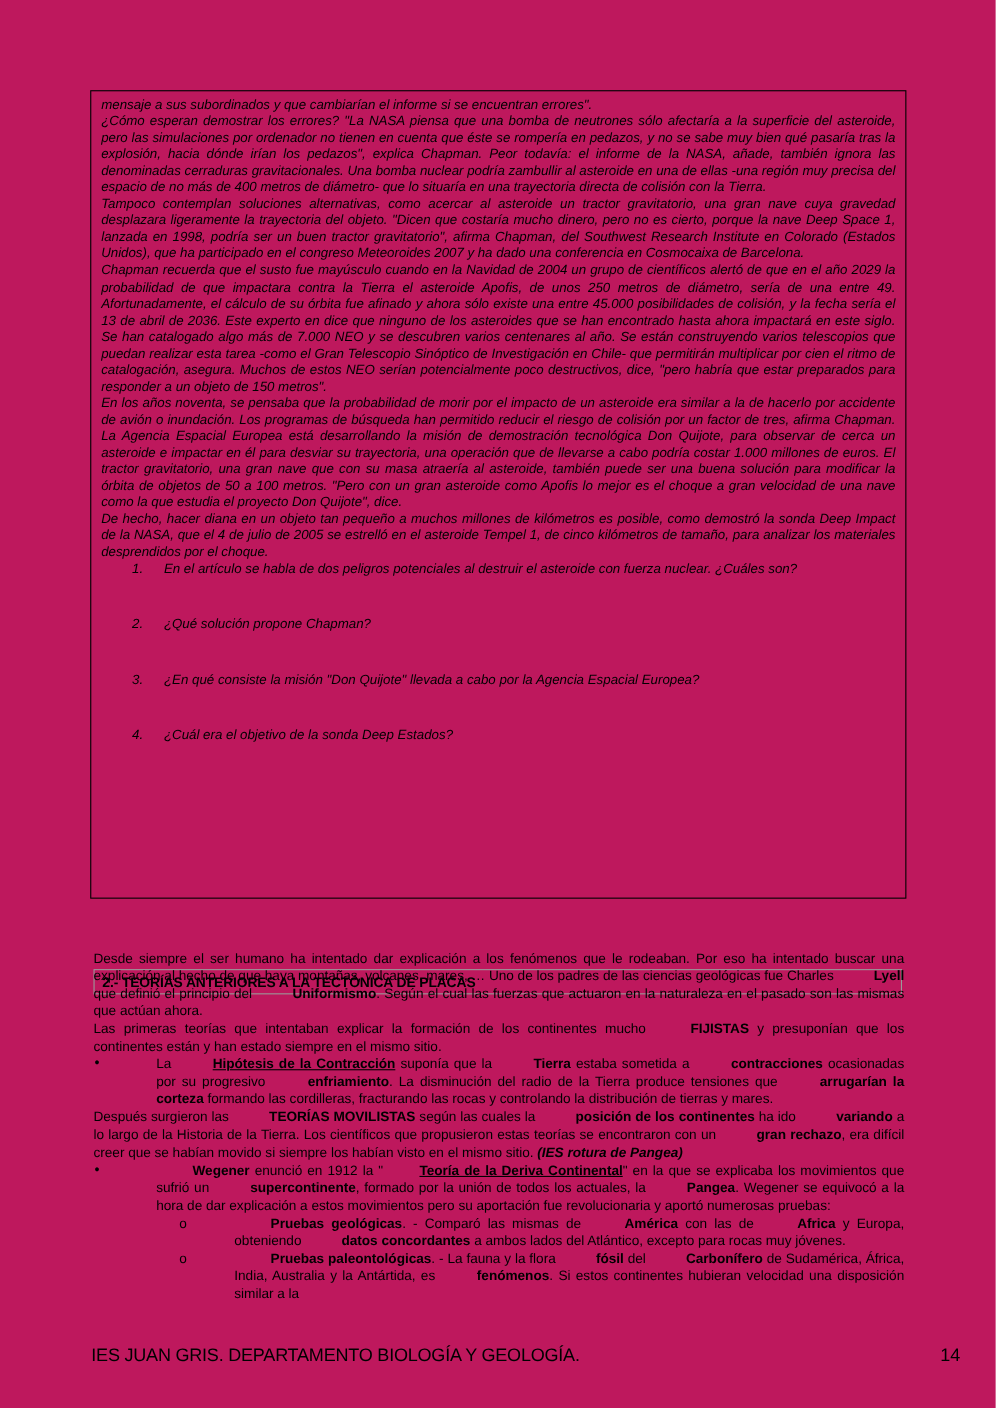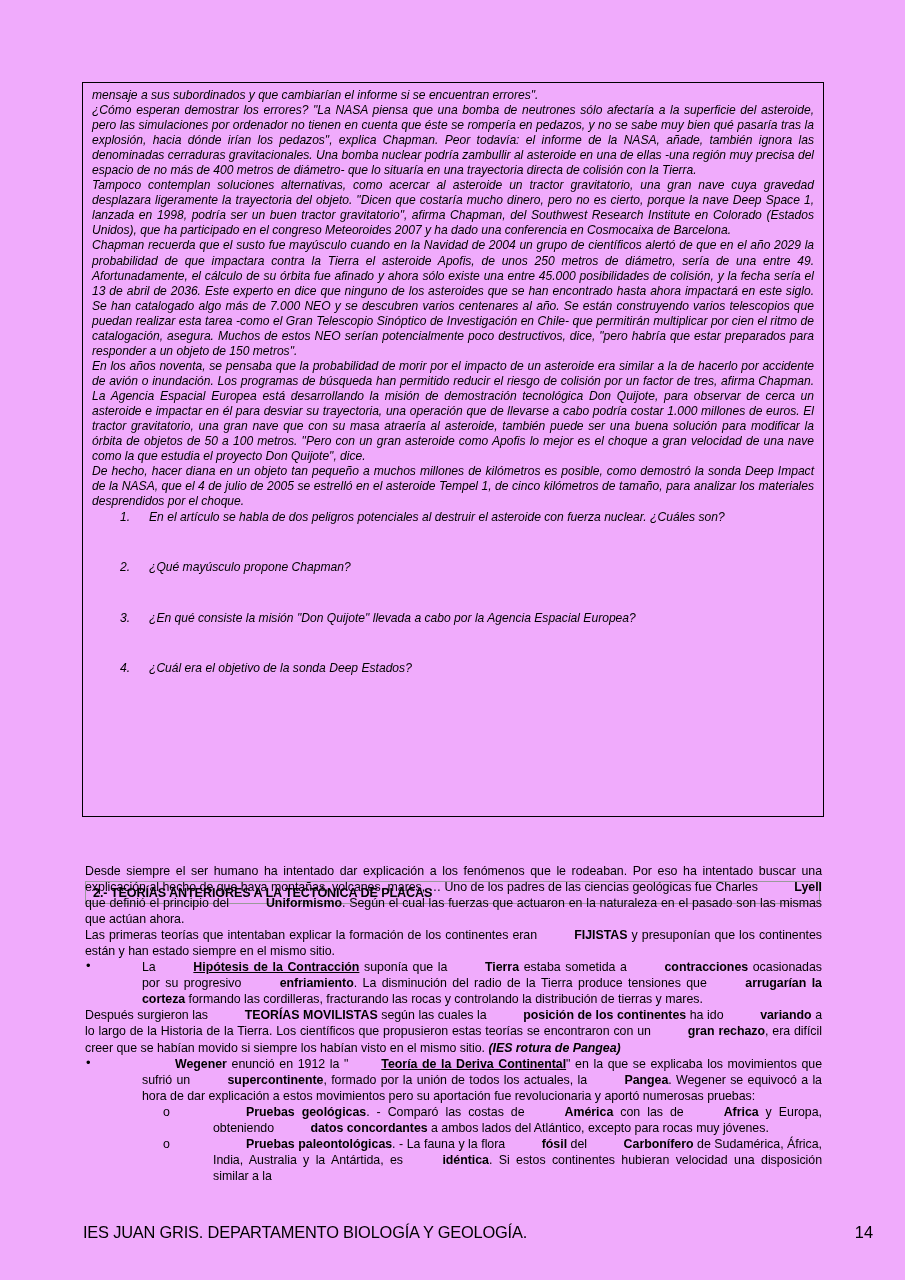--- a/index.html
+++ b/index.html
@@ -15,21 +15,21 @@
     color: #000000;
     overflow: hidden;
   }
 
   .page {
     position: absolute;
     left: 0;
     top: 0;
     width: 905px;
     height: 1280px;
-    background: #f0abfc;
+    background: #be185d;
   }
 
   
   .article-box {
     position: absolute;
     left: 82px;
     top: 82px;
     width: 742px;
     height: 735px;
     border: 1.6px solid #000000;
@@ -173,52 +173,52 @@
     <p class="article-para">En los años noventa, se pensaba que la probabilidad de morir por el impacto de un asteroide era similar a la de hacerlo por accidente de avión o inundación. Los programas de búsqueda han permitido reducir el riesgo de colisión por un factor de tres, afirma Chapman. La Agencia Espacial Europea está desarrollando la misión de demostración tecnológica Don Quijote, para observar de cerca un asteroide e impactar en él para desviar su trayectoria, una operación que de llevarse a cabo podría costar 1.000 millones de euros. El tractor gravitatorio, una gran nave que con su masa atraería al asteroide, también puede ser una buena solución para modificar la órbita de objetos de 50 a 100 metros. "Pero con un gran asteroide como Apofis lo mejor es el choque a gran velocidad de una nave como la que estudia el proyecto Don Quijote", dice.</p>
     <p class="article-para">De hecho, hacer diana en un objeto tan pequeño a muchos millones de kilómetros es posible, como demostró la sonda Deep Impact de la NASA, que el 4 de julio de 2005 se estrelló en el asteroide Tempel 1, de cinco kilómetros de tamaño, para analizar los materiales desprendidos por el choque.</p>
 
     <ol class="q-list">
       <li class="q-item">
         <span class="q-num">1.</span>
         <span>En el artículo se habla de dos peligros potenciales al destruir el asteroide con fuerza nuclear. ¿Cuáles son?</span>
       </li>
       <li class="q-item">
         <span class="q-num">2.</span>
-        <span>¿Qué mayúsculo propone Chapman?</span>
+        <span>¿Qué solución propone Chapman?</span>
       </li>
       <li class="q-item">
         <span class="q-num">3.</span>
         <span>¿En qué consiste la misión "Don Quijote" llevada a cabo por la Agencia Espacial Europea?</span>
       </li>
       <li class="q-item">
         <span class="q-num">4.</span>
         <span>¿Cuál era el objetivo de la sonda Deep Estados?</span>
       </li>
     </ol>
   </div>
 
   <div class="section-header-box">
     <span class="section-header-title">2.- TEORÍAS ANTERIORES A LA TECTÓNICA DE PLACAS</span>
   </div>
 
   <div class="body-block">
 
     <p class="body-para"><span>Desde siempre el ser humano ha intentado dar explicación a los fenómenos que le rodeaban. Por eso ha intentado buscar una explicación al hecho de que haya montañas, volcanes, mares, … Uno de los padres de las ciencias geológicas fue Charles </span><b>Lyell</b><span> que definió el principio del </span><b>Uniformismo</b><span>. Según el cual las fuerzas que actuaron en la naturaleza en el pasado son las mismas que actúan ahora.</span></p>
 
-    <p class="body-para"><span>Las primeras teorías que intentaban explicar la formación de los continentes eran </span><b>FIJISTAS</b><span> y presuponían que los continentes están y han estado siempre en el mismo sitio.</span></p>
+    <p class="body-para"><span>Las primeras teorías que intentaban explicar la formación de los continentes mucho </span><b>FIJISTAS</b><span> y presuponían que los continentes están y han estado siempre en el mismo sitio.</span></p>
 
     <p class="bullet-para"><span class="bullet-mark">•</span><span>La </span><b><u>Hipótesis de la Contracción</u></b><span> suponía que la </span><b>Tierra</b><span> estaba sometida a </span><b>contracciones</b><span> ocasionadas por su progresivo </span><b>enfriamiento</b><span>. La disminución del radio de la Tierra produce tensiones que </span><b>arrugarían la corteza</b><span> formando las cordilleras, fracturando las rocas y controlando la distribución de tierras y mares.</span></p>
 
     <p class="body-para"><span>Después surgieron las </span><b>TEORÍAS MOVILISTAS</b><span> según las cuales la </span><b>posición de los continentes</b><span> ha ido </span><b>variando</b><span> a lo largo de la Historia de la Tierra. Los científicos que propusieron estas teorías se encontraron con un </span><b>gran rechazo</b><span>, era difícil creer que se habían movido si siempre los habían visto en el mismo sitio. </span><span class="ital">(IES rotura de Pangea)</span></p>
 
     <p class="bullet-para"><span class="bullet-mark">•</span><b>Wegener</b><span> enunció en 1912 la "</span><b><u>Teoría de la Deriva Continental</u></b><span>" en la que se explicaba los movimientos que sufrió un </span><b>supercontinente</b><span>, formado por la unión de todos los actuales, la </span><b>Pangea</b><span>. Wegener se equivocó a la hora de dar explicación a estos movimientos pero su aportación fue revolucionaria y aportó numerosas pruebas:</span></p>
 
-    <p class="sub-bullet-para"><span class="sub-bullet-mark">o</span><b>Pruebas geológicas</b><span>. - Comparó las costas de </span><b>América</b><span> con las de </span><b>Africa</b><span> y Europa, obteniendo </span><b>datos concordantes</b><span> a ambos lados del Atlántico, excepto para rocas muy jóvenes.</span></p>
-
-    <p class="sub-bullet-para"><span class="sub-bullet-mark">o</span><b>Pruebas paleontológicas</b><span>. - La fauna y la flora </span><b>fósil</b><span> del </span><b>Carbonífero</b><span> de Sudamérica, África, India, Australia y la Antártida, es </span><b>idéntica</b><span>. Si estos continentes hubieran velocidad una disposición similar a la</span></p>
+    <p class="sub-bullet-para"><span class="sub-bullet-mark">o</span><b>Pruebas geológicas</b><span>. - Comparó las mismas de </span><b>América</b><span> con las de </span><b>Africa</b><span> y Europa, obteniendo </span><b>datos concordantes</b><span> a ambos lados del Atlántico, excepto para rocas muy jóvenes.</span></p>
+
+    <p class="sub-bullet-para"><span class="sub-bullet-mark">o</span><b>Pruebas paleontológicas</b><span>. - La fauna y la flora </span><b>fósil</b><span> del </span><b>Carbonífero</b><span> de Sudamérica, África, India, Australia y la Antártida, es </span><b>fenómenos</b><span>. Si estos continentes hubieran velocidad una disposición similar a la</span></p>
 
   </div>
 
   <div class="footer">
     <span class="footer-text">IES JUAN GRIS. DEPARTAMENTO BIOLOGÍA Y GEOLOGÍA.</span>
     <span class="footer-page">14</span>
   </div>
 
 </div>
 

